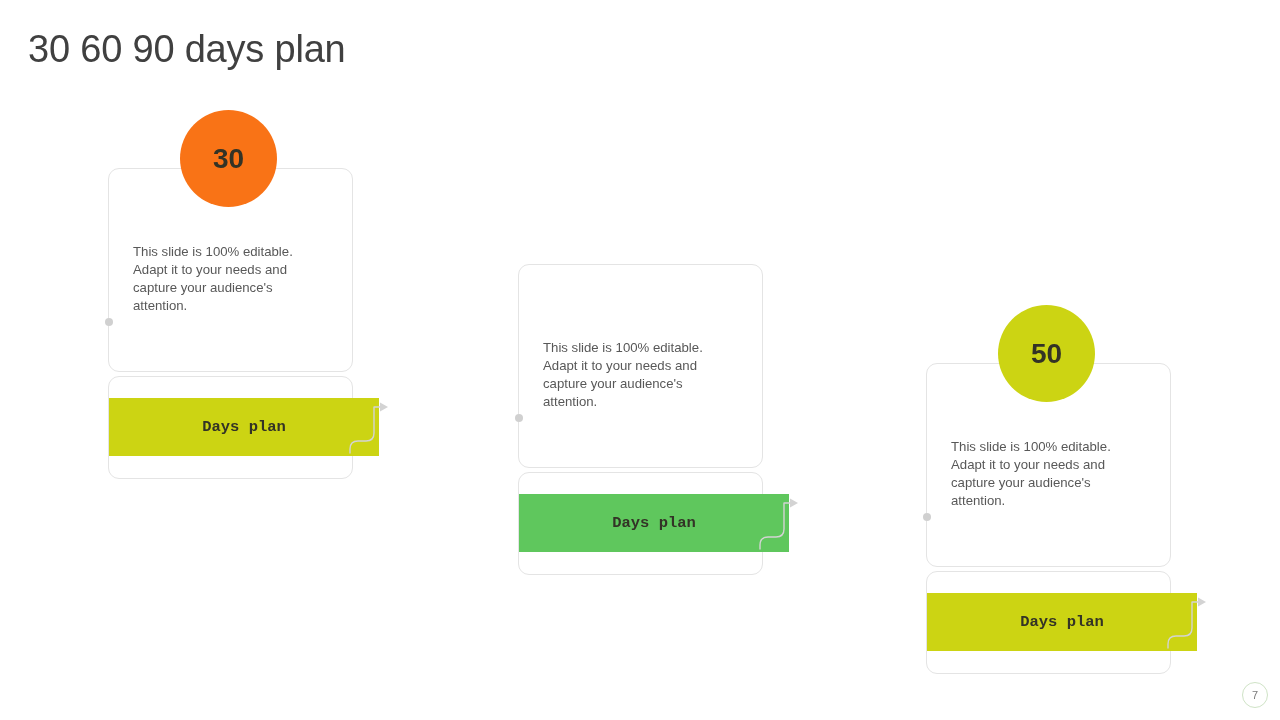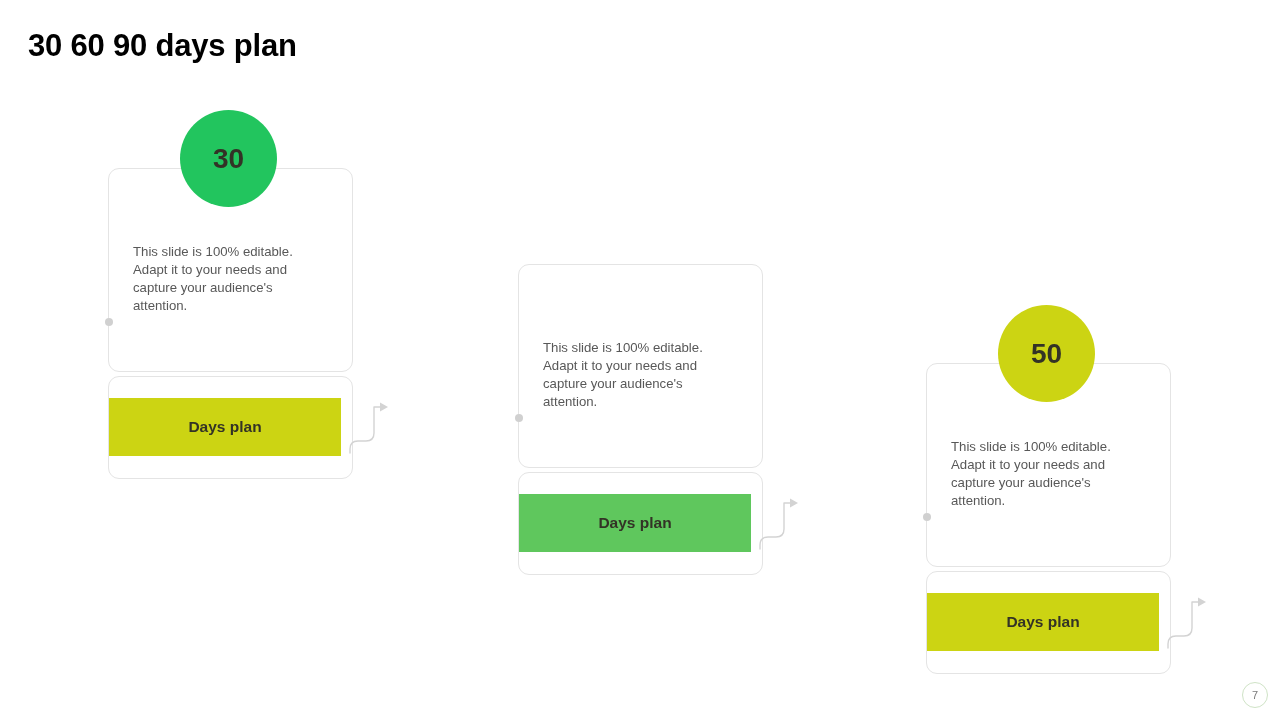--- a/index.html
+++ b/index.html
@@ -13,23 +13,23 @@
     font-family: "Liberation Sans", sans-serif;
     position: relative;
     overflow: hidden;
   }
 
   
   #page-title {
     position: absolute;
     left: 28px;
     top: 28px;
-    font-size: 31px;
-    font-weight: bold;
-    color: #000000;
+    font-size: 38px;
+    font-weight: normal;
+    color: #404040;
     letter-spacing: -0.2px;
     white-space: nowrap;
   }
 
   
   .plan-group {
     position: absolute;
     width: 300px;
     height: 400px;
   }
@@ -95,28 +95,29 @@
     height: 103px;
     border: 1px solid #e4e4e4;
     border-radius: 11px;
     background: #ffffff;
     box-sizing: border-box;
   }
   .label-bar {
     position: absolute;
     left: 0px;
     top: 21px;
-    width: 232px;
+    width: 270px;
     height: 58px;
     display: flex;
     align-items: center;
     justify-content: center;
     font-size: 15.5px;
     font-weight: bold;
     color: #333326;
+    font-family: Liberation Mono, monospace;
   }
 
   
   .exit-arrow {
     position: absolute;
     left: 240px;
     top: 275px;
     width: 44px;
     height: 70px;
     z-index: 2;
@@ -146,21 +147,21 @@
 
 <div id="groups-root">
     <div class="plan-group" style="left: 108px; top: 110px;">
 
     <div class="info-card">
       <div class="info-text">This slide is 100% editable. Adapt it to your needs and capture your audience's attention.</div>
     </div>
 
     <div class="connect-dot"></div>
 
-    <div class="num-circle" style="background: #22c55e; text-align: right;">30</div>
+    <div class="num-circle" style="background: #f97316; text-align: right;">30</div>
 
     <div class="label-card">
       <div class="label-bar" style="background: rgb(204, 212, 19);">Days plan</div>
     </div>
 
     <svg class="exit-arrow" viewBox="0 0 44 70">
       <path d="M2 68 L2 64 Q2 56 10 56 L18 56 Q26 56 26 48 L26 22 L34 22" fill="none" stroke="#d3d3d3" stroke-width="1.4" stroke-linecap="round" stroke-linejoin="round"></path>
       <path d="M32 17.5 L40 22 L32 26.5 Z" fill="#d3d3d3"></path>
     </svg>
 

